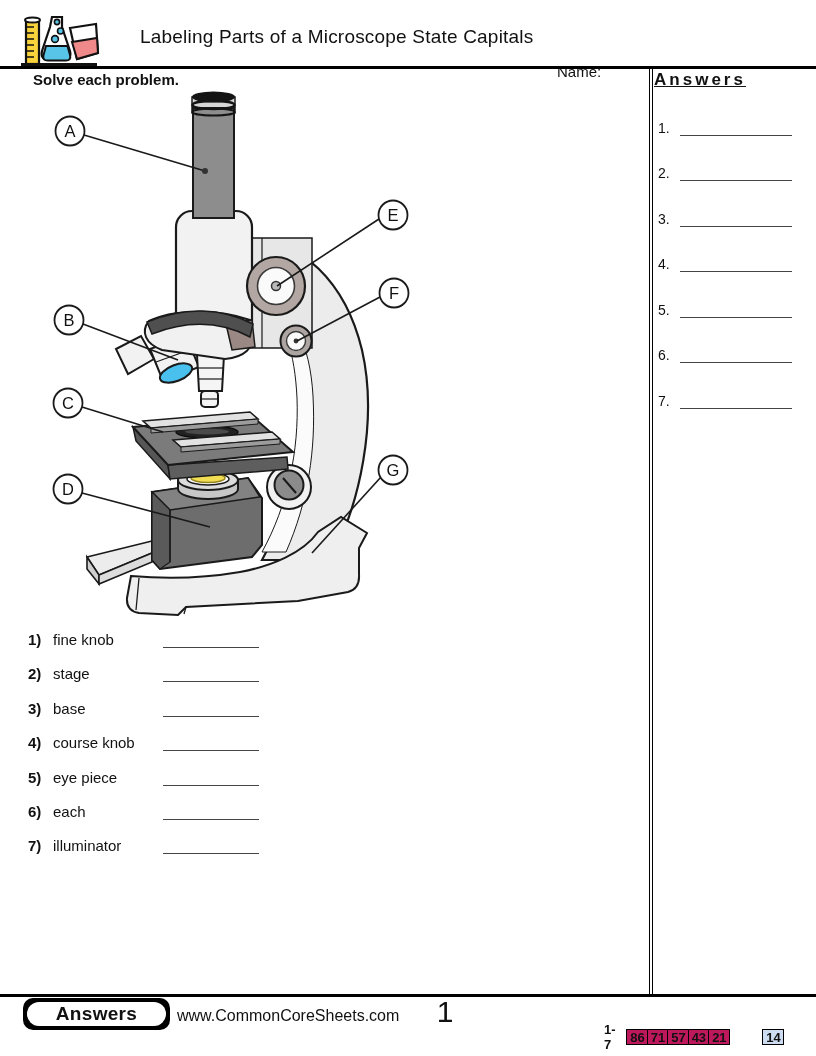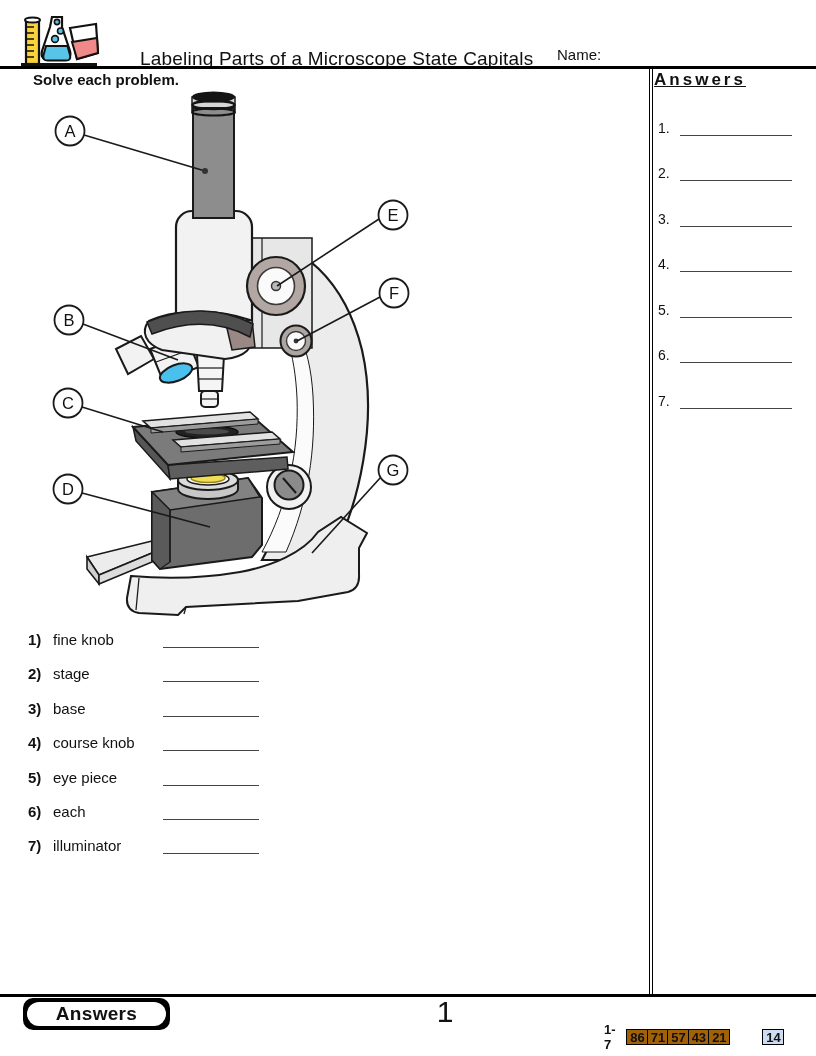--- a/index.html
+++ b/index.html
@@ -3,22 +3,22 @@
 <meta charset="utf-8">
 <style>
   html,body { margin:0; padding:0; background:#e8e8e8; }
   .sheet {
     position:relative; width:816px; height:1056px; margin:0 auto;
     background:#ffffff; font-family:"Liberation Sans", sans-serif; color:#111;
     overflow:hidden;
   }
   
   .logo { position:absolute; left:19px; top:13px; width:84px; height:56px; }
-  .title { position:absolute; left:140px; top:48px; font-size:19px; letter-spacing:.2px; white-space:nowrap; }
-  .name-label { position:absolute; left:557px; top:46px; font-size:15px; }
+  .title { position:absolute; left:140px; top:26px; font-size:19px; letter-spacing:.2px; white-space:nowrap; }
+  .name-label { position:absolute; left:557px; top:63px; font-size:15px; }
   .top-rule { position:absolute; left:0; top:66px; width:816px; height:3px; background:#000; }
   .instruction { position:absolute; left:23px; top:71px; font-size:15px; font-weight:bold;margin-left:10px; }
   
   .divider { position:absolute; left:649px; top:69px; height:925px; width:2px;
              border-left:1.5px solid #000; border-right:1.5px solid #000; }
   .answers-heading { position:absolute; left:620px; width:160px; top:70px; text-align:center;
              font-size:17px; font-weight:bold; letter-spacing:3px; text-decoration:underline; }
   .ans-row { position:absolute; left:658px; width:150px; display:flex; align-items:flex-end; }
   .ans-num { font-size:14px; width:16px; }
   .ans-blank { display:inline-block; width:112px; height:15px; margin-left:6px;
@@ -38,21 +38,21 @@
   .badge { position:absolute; left:23px; top:998px; width:147px; height:32px;
            background:#000; border-radius:10px; }
   .badge-inner { position:absolute; left:4px; top:4px; right:4px; bottom:4px; background:#fff;
            border-radius:14px; display:flex; align-items:center; justify-content:center;
            font-size:19px; font-weight:bold; letter-spacing:.3px; }
   .website { position:absolute; left:177px; top:1007px; font-size:16px; }
   .page-num { position:absolute; left:400px; top:995px; width:90px; text-align:center; font-size:30px; }
   .scores { position:absolute; left:604px; top:1028px; display:flex; align-items:center; height:18px;font-weight:bold; }
   .score-range { font-size:13px; margin-right:6px; }
   .score-cell { width:21px; height:14.5px; border:1.6px solid #000; margin-left:-1.6px;
-           font-size:13px; display:flex; align-items:center; justify-content:center; background:#a16207; }
+           font-size:13px; display:flex; align-items:center; justify-content:center; background:#be185d; }
   .score-cell.hl { background:#cddcf0;margin-left:32px; }
 </style>
 </head>
 <body>
 
 <div class="sheet">
 
   <svg class="logo" viewBox="0 0 84 56">
     <rect x="2" y="50" width="76" height="4" fill="#111"></rect>
 
@@ -288,20 +288,21 @@
       <span class="p-num">7)</span>
       <span class="p-label">illuminator</span>
       <span class="p-blank"></span>
       </div>
   </div>
 
   <div class="footer-rule"></div>
   <div class="badge">
     <div class="badge-inner">Answers</div>
   </div>
+  <div class="website">www.CommonCoreSheets.com</div>
   <div class="page-num">1</div>
   <div class="scores">
     <span class="score-range">1-7</span>
     <span class="score-cell">86</span>
     <span class="score-cell">71</span>
     <span class="score-cell">57</span>
     <span class="score-cell">43</span>
     <span class="score-cell">21</span>
     <span class="score-cell hl">14</span>
     <span class="score-cell hl">0</span>

